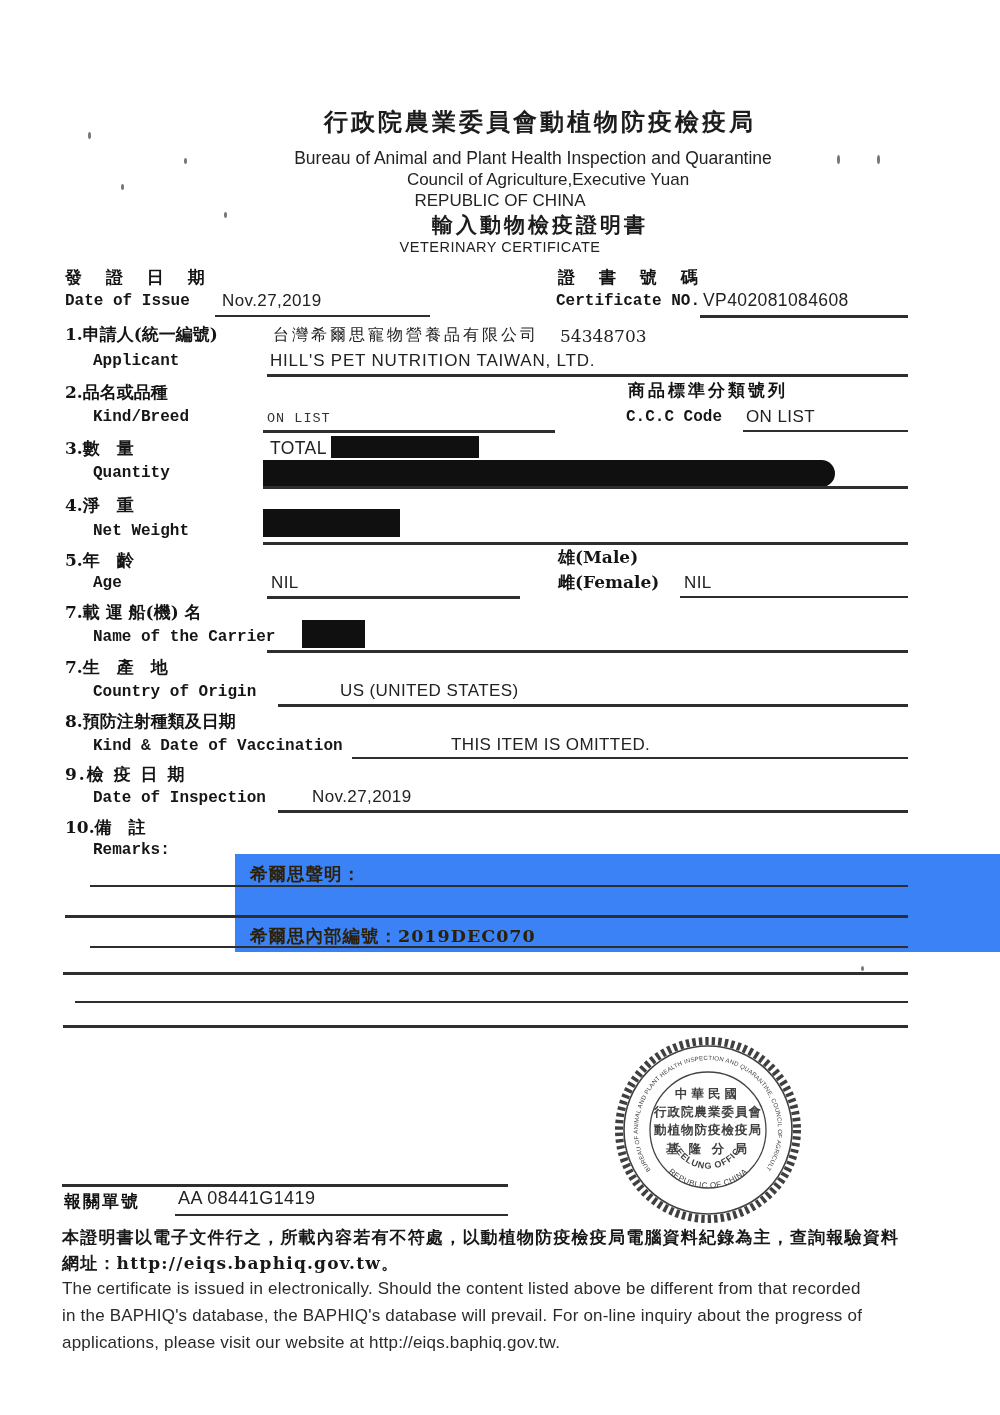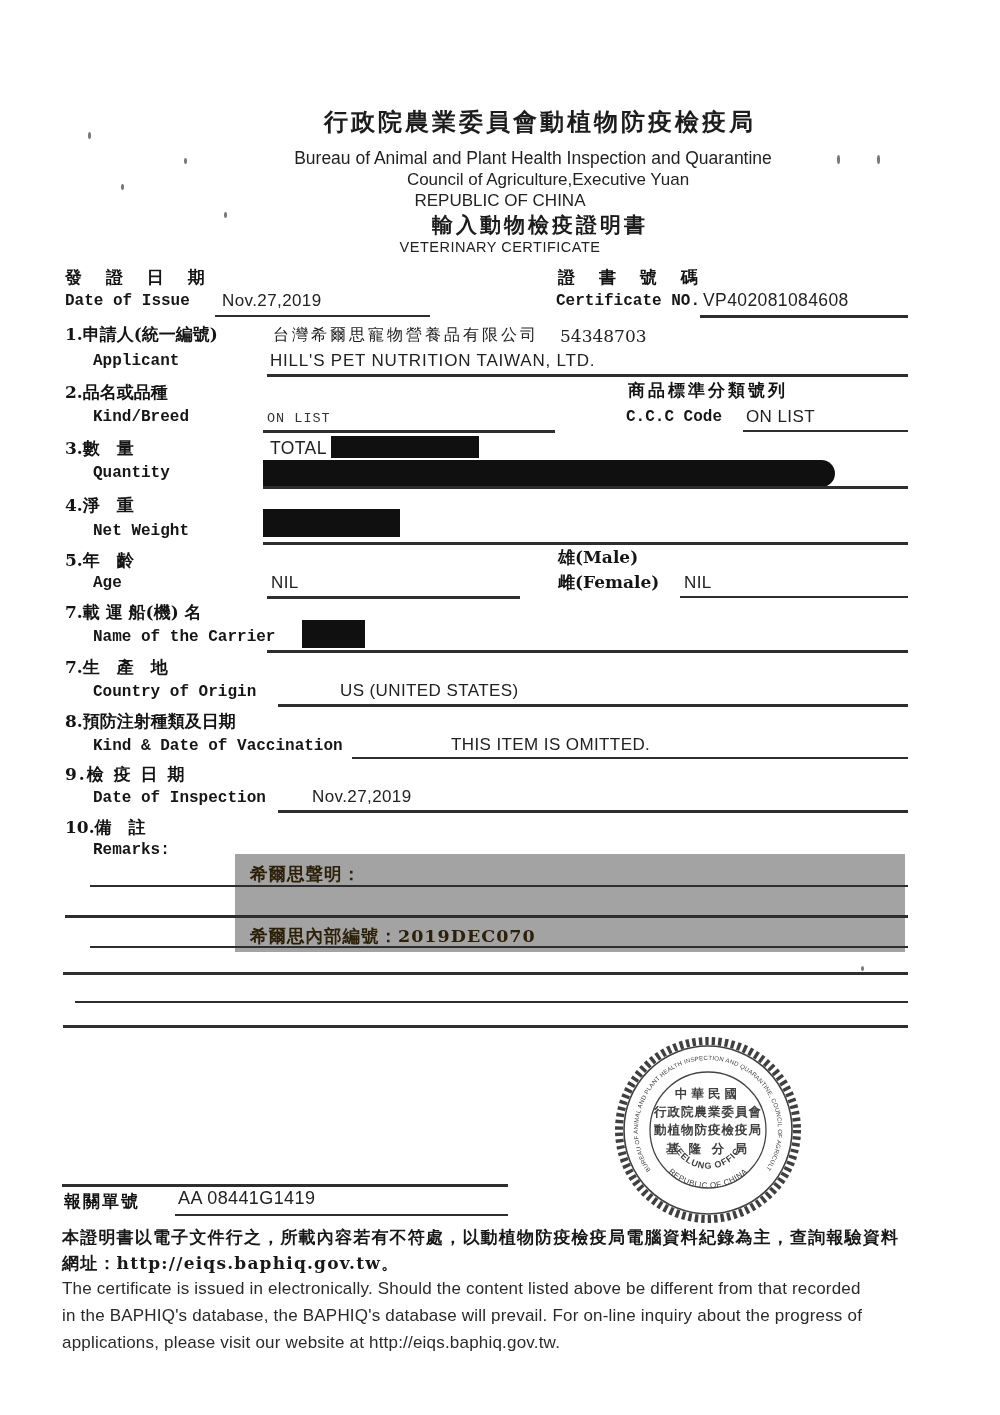--- a/index.html
+++ b/index.html
@@ -18,22 +18,22 @@
   .zhb{font-family:Liberation Serif, serif;font-weight:bold;margin-left:40px;}
   .mono{font-family:"Liberation Mono","DejaVu Sans Mono",monospace;}
   .sans{font-family:"Liberation Sans","DejaVu Sans",sans-serif;}
   .rule{position:absolute;background:#2e2e2e;}
   .redact{position:absolute;background:#101010;}
   .label-en{font-family:"Liberation Mono","DejaVu Sans Mono",monospace;font-weight:600;font-size:16px;color:#161616;}
   .value{font-family:"Liberation Sans",sans-serif;font-size:17px;color:#222;letter-spacing:.4px;}
   .zh-label{font-family:"DejaVu Serif","Liberation Serif",serif;font-weight:bold;font-size:17px;color:#141414;}
   .speck{position:absolute;background:#777;border-radius:50%;}
   .yellowbox{
-    position:absolute;left:235px;top:854px;width:670px;height:98px;
-    background:#a3a3a3;
+    position:absolute;left:235px;top:854px;width:766px;height:98px;
+    background:#3b82f6;
   }
   .ybx-line{position:absolute;left:15px;white-space:nowrap;
     font-family:"DejaVu Serif","Liberation Serif",serif;font-weight:bold;
     font-size:17.5px;color:#2d2008;letter-spacing:1px;}
   .seal{position:absolute;left:608px;top:1030px;width:200px;height:200px;opacity:.88;}
   .footer-zh{font-family:"DejaVu Serif","Liberation Serif",serif;font-weight:bold;
     font-size:17px;color:#181818;letter-spacing:1.2px;}
   .footer-en{font-family:"Liberation Sans",sans-serif;font-size:17px;color:#2a2a2a;letter-spacing:.2px;}
 </style>
 </head>

